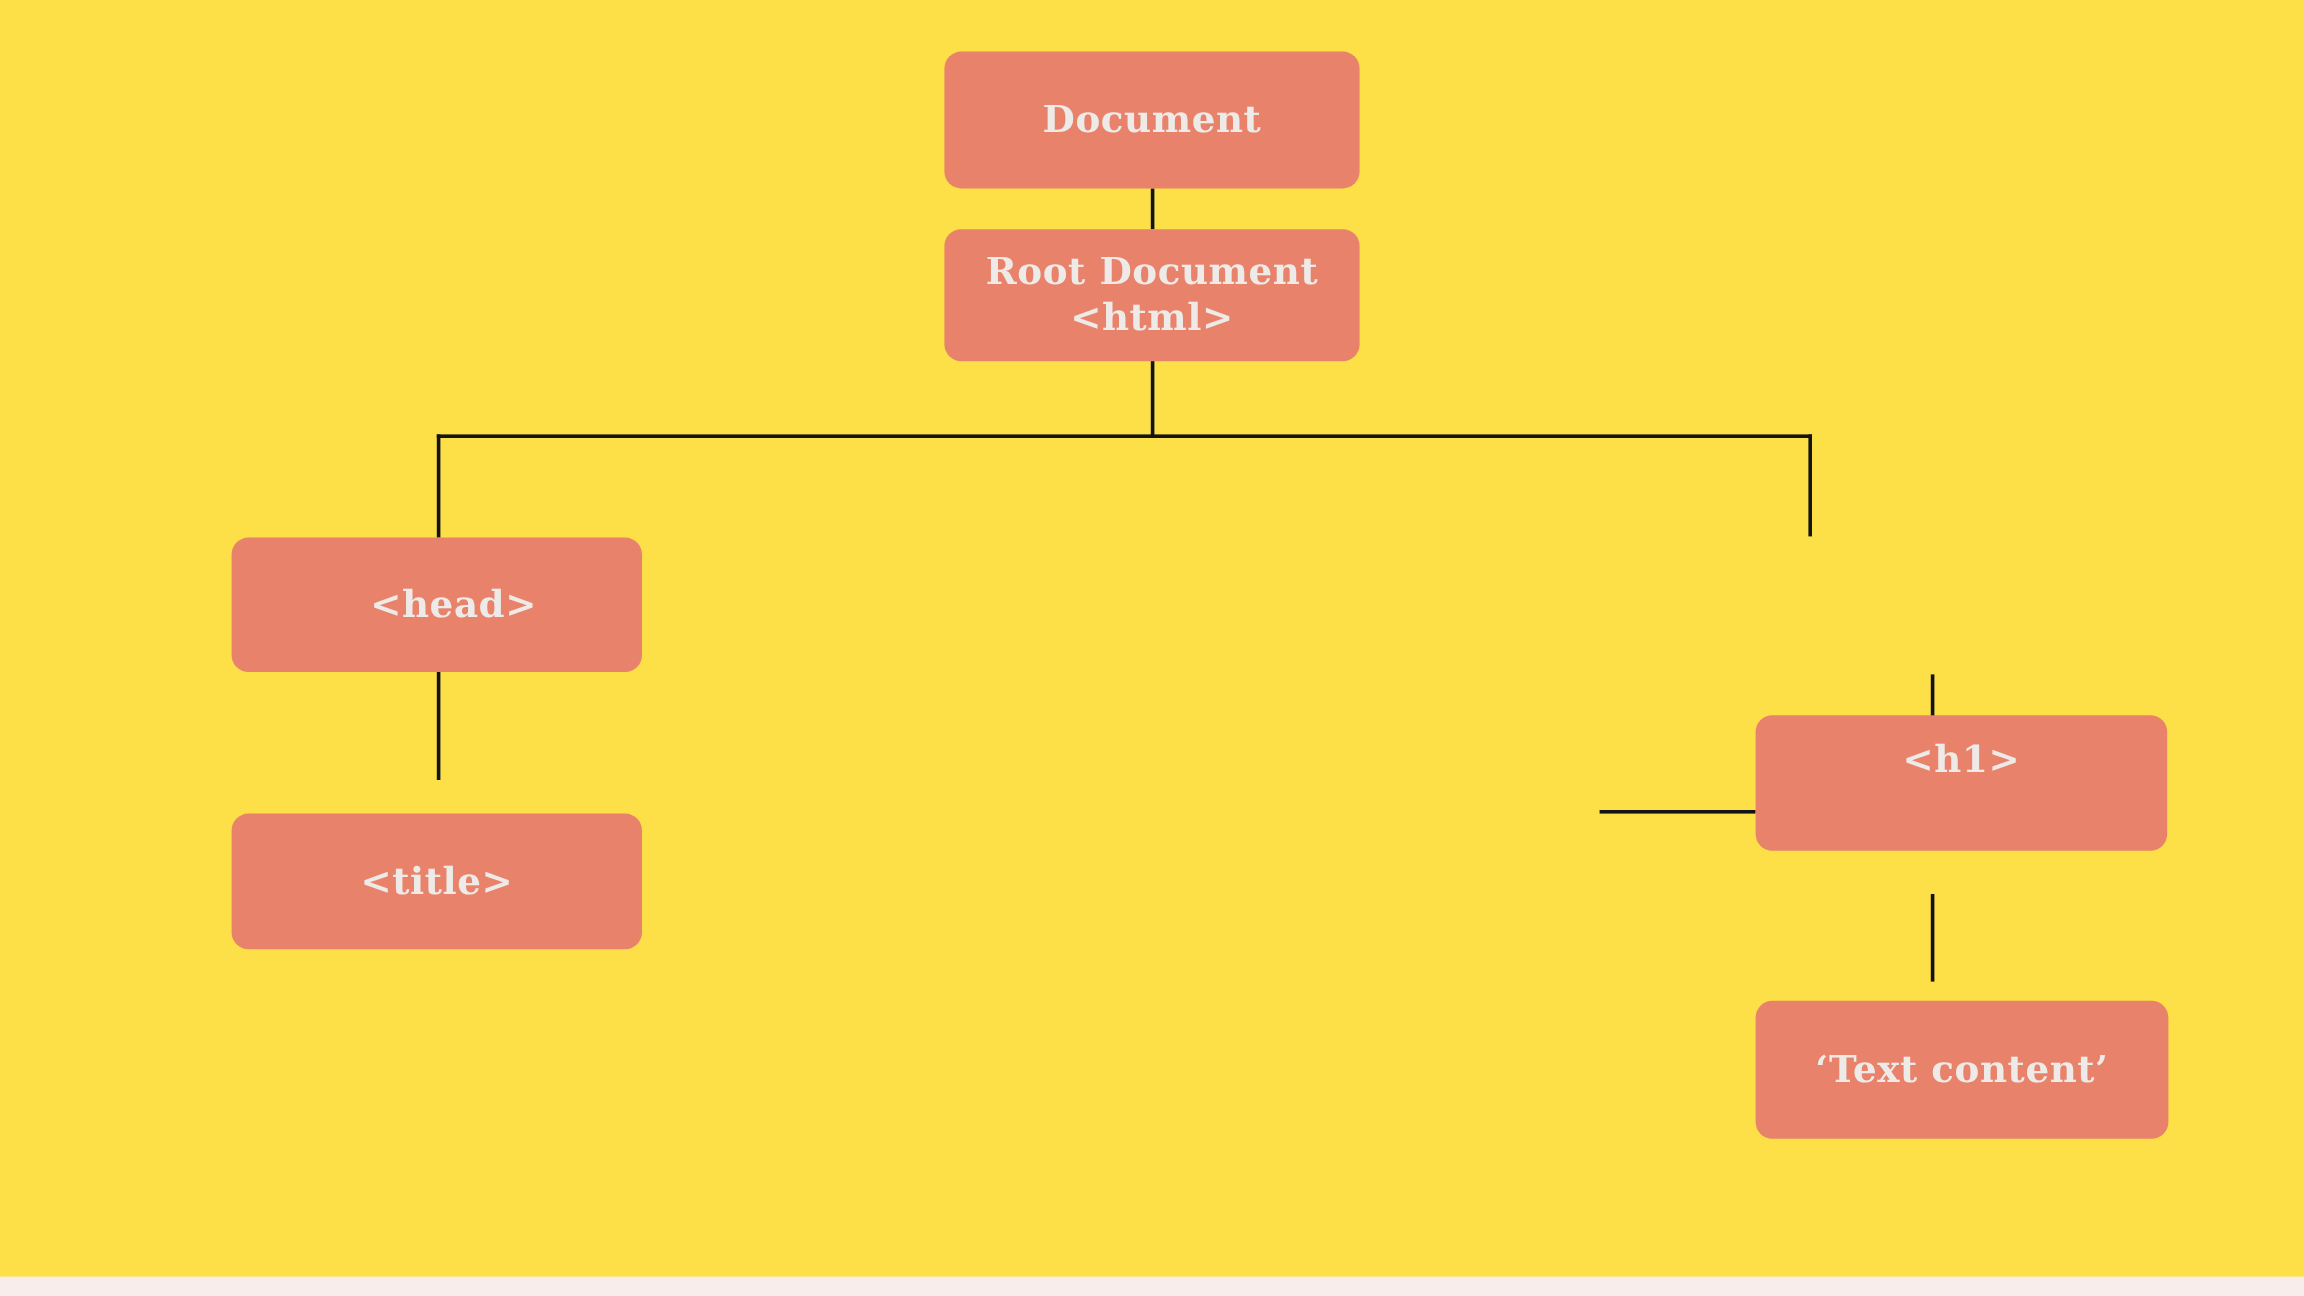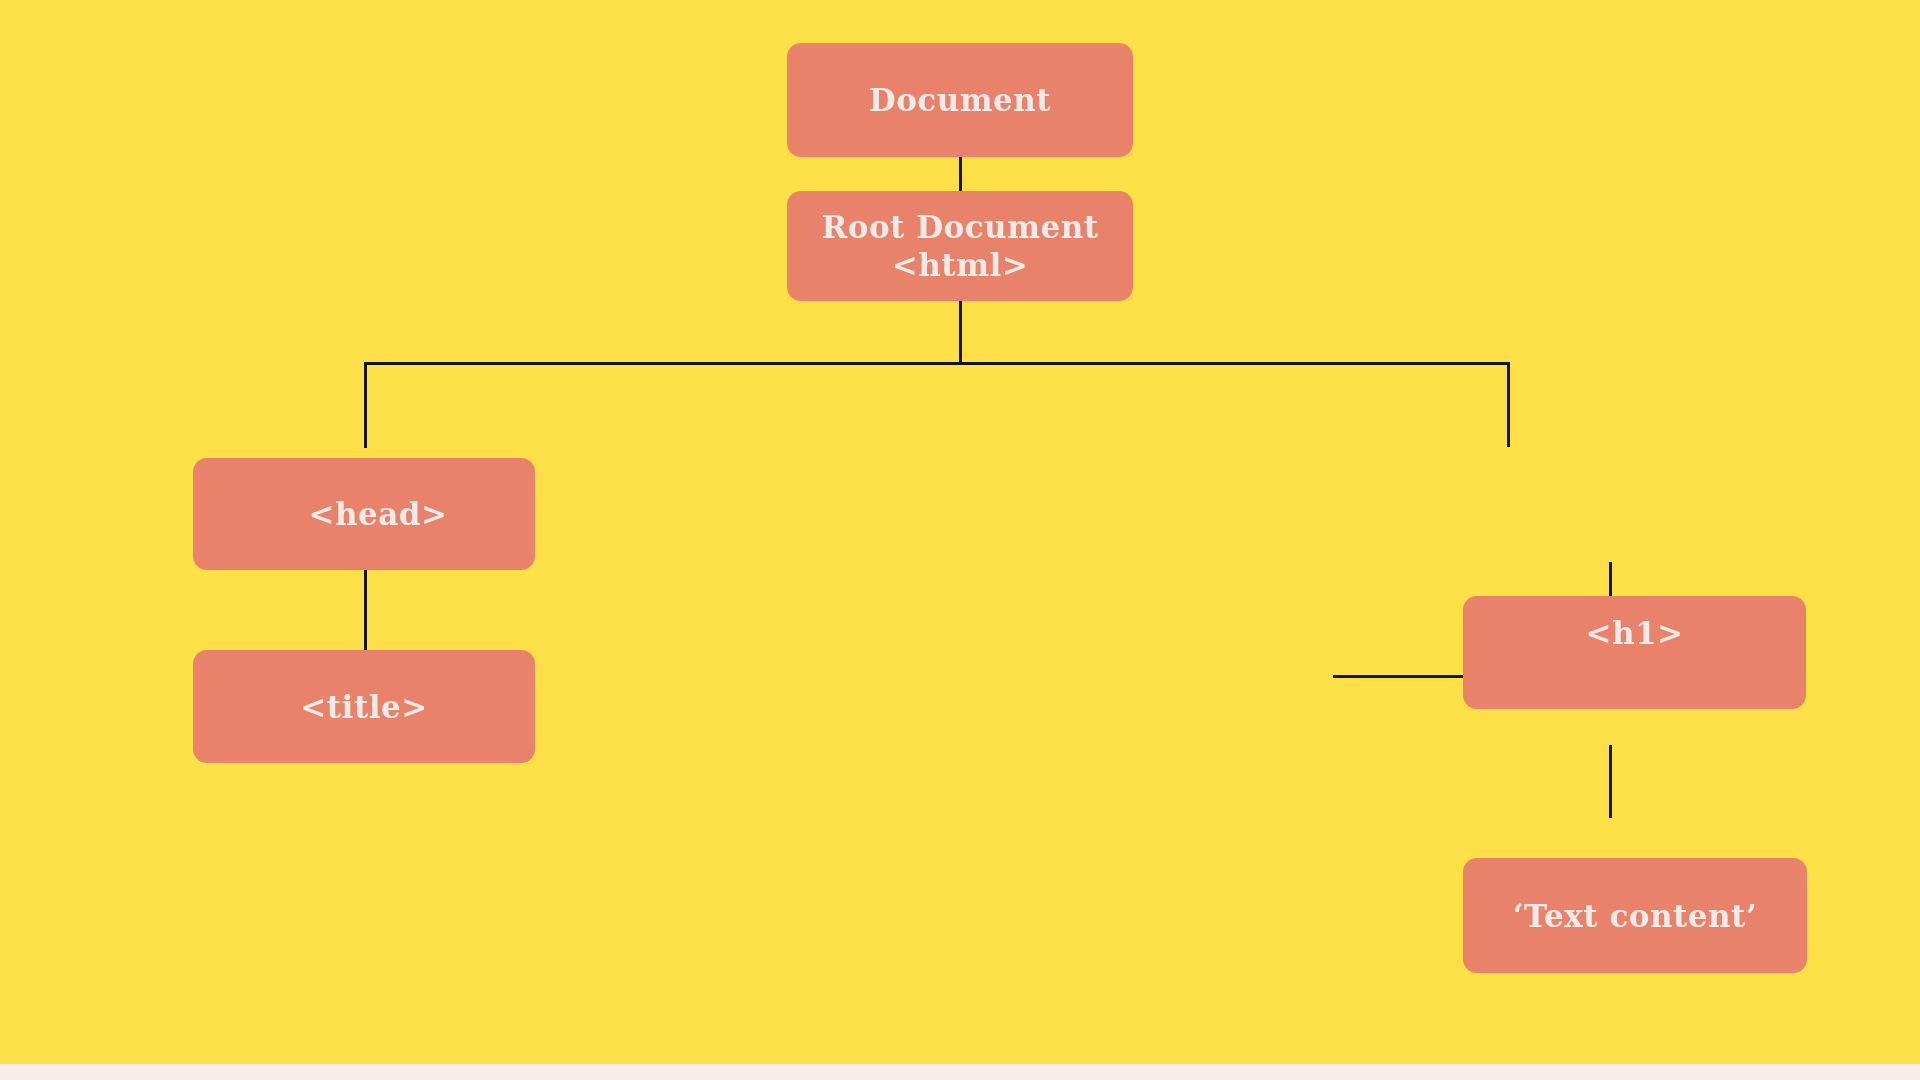--- a/index.html
+++ b/index.html
@@ -32,26 +32,26 @@
     box-sizing: border-box;
   }
   .node .ln { display: block; }
   .connector {
     position: absolute;
     background: #141414;
   }
   
   .n-document { left: 787px; top: 43px;  width: 346px; height: 114px; }
   .n-root     { left: 787px; top: 191px; width: 346px; height: 110px; line-height: 38px; }
-  .n-head     { left: 193px; top: 458px; width: 342px; height: 112px; padding-left: 28px; }
-  .n-title    { left: 193px; top: 650px; width: 342px; height: 113px; }
+  .n-head     { left: 193px; top: 448px; width: 342px; height: 112px; padding-left: 28px; }
+  .n-title    { left: 193px; top: 678px; width: 342px; height: 113px; }
   .n-body     { left: 1333px; top: 447px; width: 345px; height: 115px; }
   .n-attr     { left: 989px;  top: 618px; width: 344px; height: 113px; line-height: 50px; }
   .n-h1       { left: 1463px; top: 596px; width: 343px; height: 113px; padding-bottom: 39px; }
-  .n-text     { left: 1463px; top: 858px; width: 344px; height: 115px; }
+  .n-text     { left: 1463px; top: 834px; width: 344px; height: 115px; }
   
   .c-doc-root   { left: 959px;  top: 157px; width: 3px;    height: 34px; }
   .c-root-down  { left: 959px;  top: 300px; width: 3px;    height: 64px; }
   .c-main-h     { left: 364px;  top: 362px; width: 1146px; height: 3px;  }
   .c-head-drop  { left: 364px;  top: 362px; width: 3px;    height: 86px; }
   .c-body-drop  { left: 1507px; top: 362px; width: 3px;    height: 85px; }
   .c-head-title { left: 364px;  top: 560px; width: 3px;    height: 90px; }
   .c-body-h1    { left: 1609px; top: 562px; width: 3px;    height: 70px; }
   .c-attr-h1    { left: 1333px; top: 675px; width: 130px;  height: 3px;  }
   .c-h1-text    { left: 1609px; top: 745px; width: 3px;    height: 73px; }

